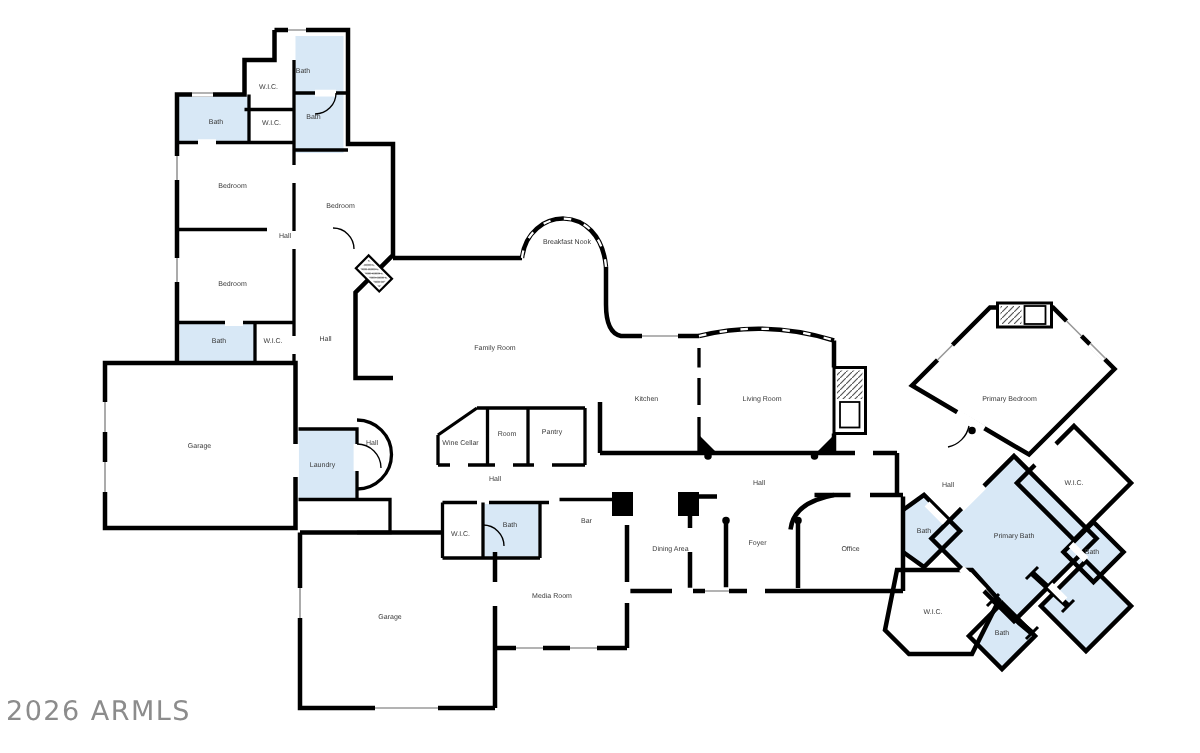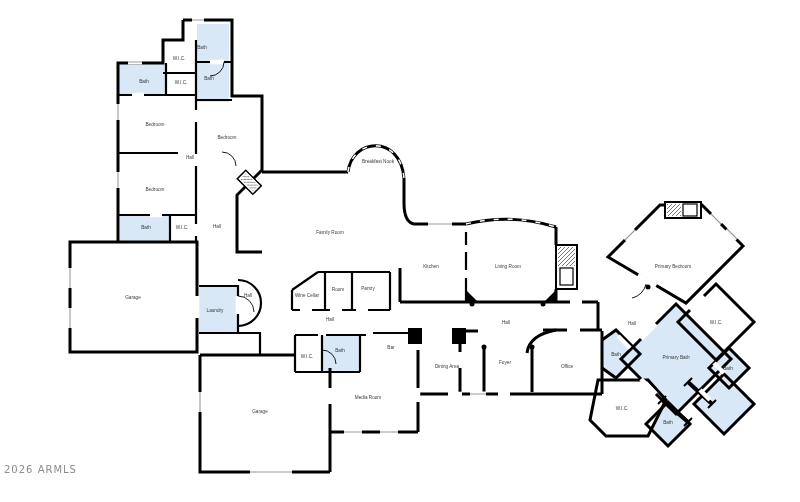--- a/index.html
+++ b/index.html
@@ -13,21 +13,21 @@
   .whiteroom{fill:#ffffff;stroke:none;}
   .erase{stroke:#ffffff;fill:none;}
   .win{stroke:#9a9a9a;stroke-width:1.1;fill:none;}
   .dash{stroke:#ffffff;stroke-width:1.5;fill:none;stroke-dasharray:5 9;}
   .arc{stroke:var(--wall,#000);stroke-width:0.9;fill:none;}
   .dot{fill:var(--wall,#000);}
   .fpbox{fill:#ffffff;stroke:var(--wall,#000);}
   .labels{position:absolute;left:0;top:0;width:800px;height:502px;pointer-events:none;}
   .room-label{position:absolute;font-size:9px;color:var(--label-text,#3a3a3a);white-space:nowrap;
     transform:translate(-50%,-50%) scale(0.52);transform-origin:center;}
-  .watermark{position:absolute;left:4px;top:464px;font-size:10px;letter-spacing:1px;
+  .watermark{position:absolute;left:4px;top:464px;font-size:18px;letter-spacing:1px;
     color:var(--watermark-text,#8c8c8c);font-family:"DejaVu Sans",sans-serif;}
 </style>
 </head>
 <body>
 
 <div class="stage">
   <svg width="800" height="502" viewBox="0 0 800 502">
     <defs>
       <pattern id="hatch" width="4" height="4" patternUnits="userSpaceOnUse">
         <path d="M0,4 L4,0" stroke="#555" stroke-width="0.8"></path>

